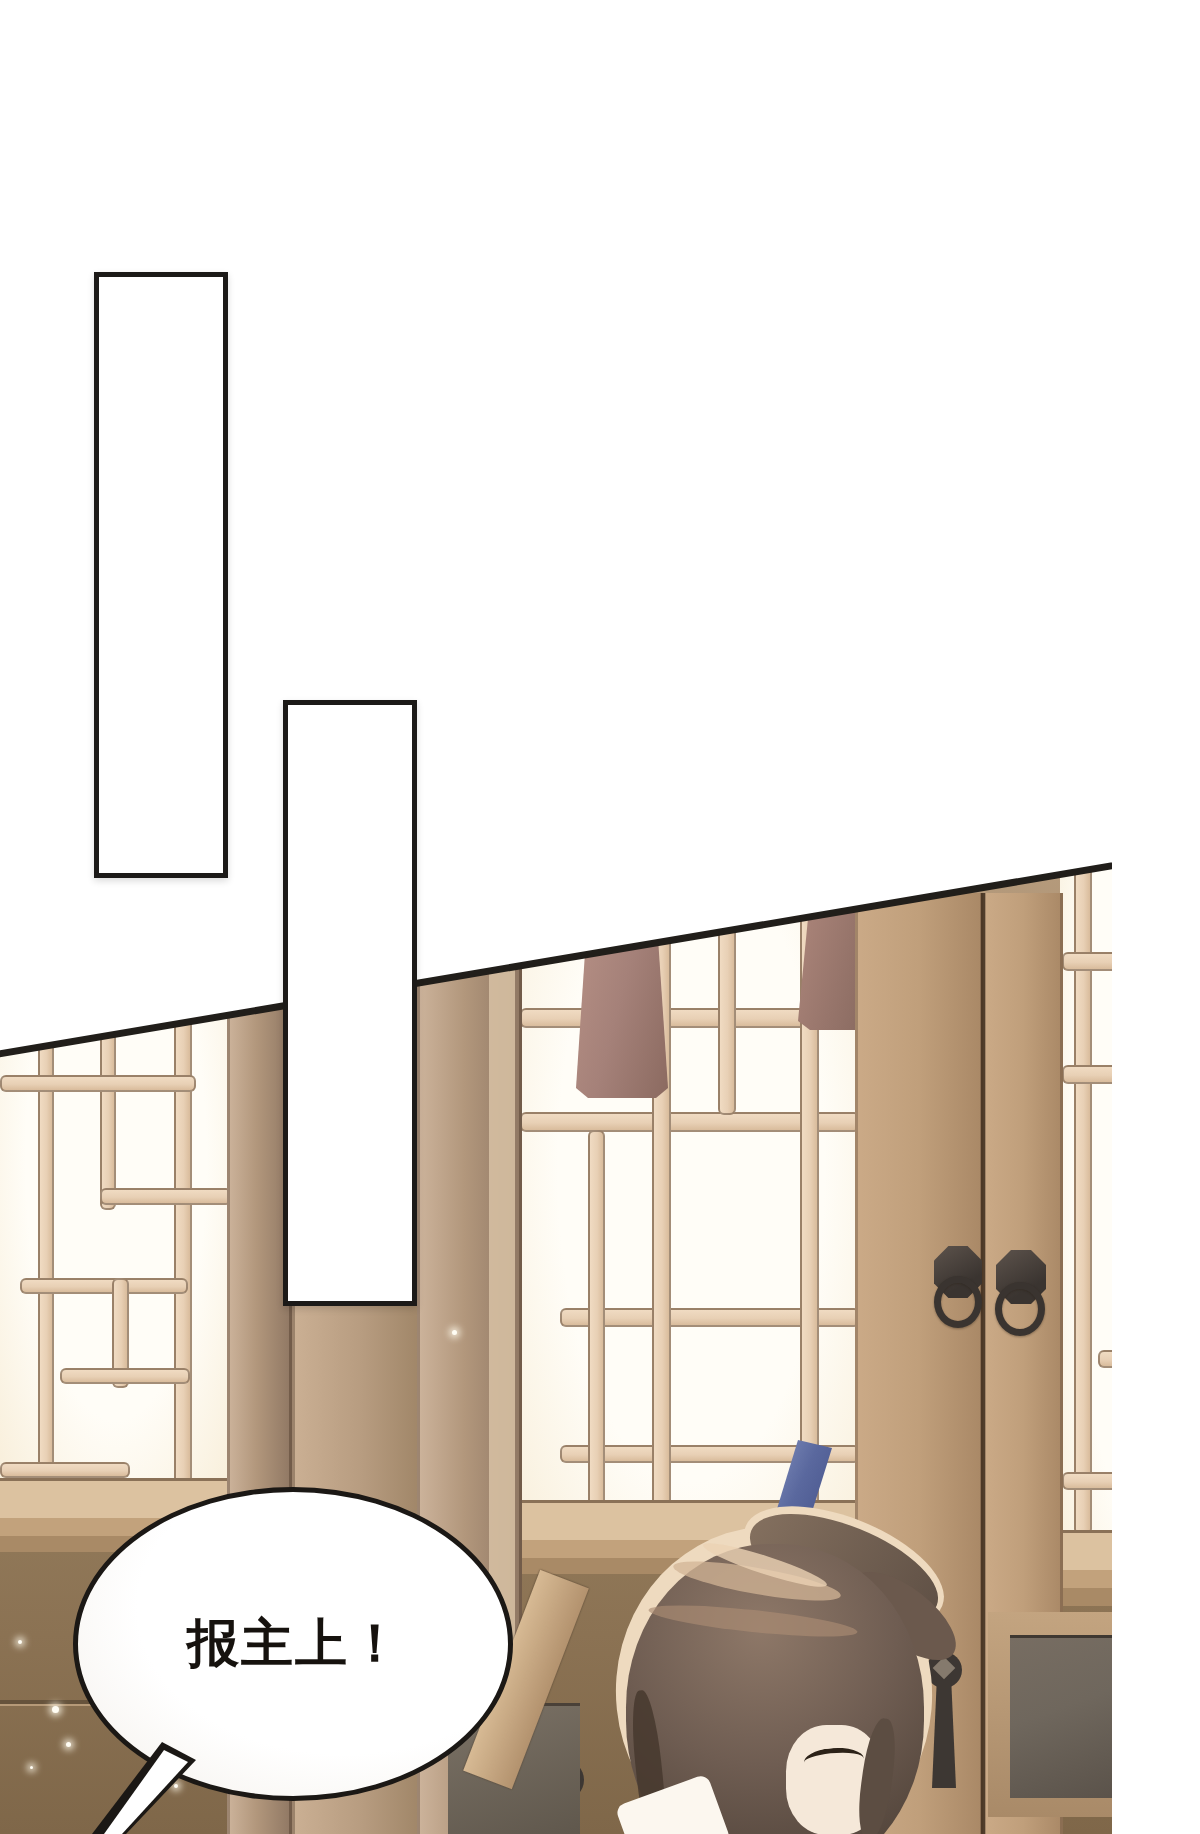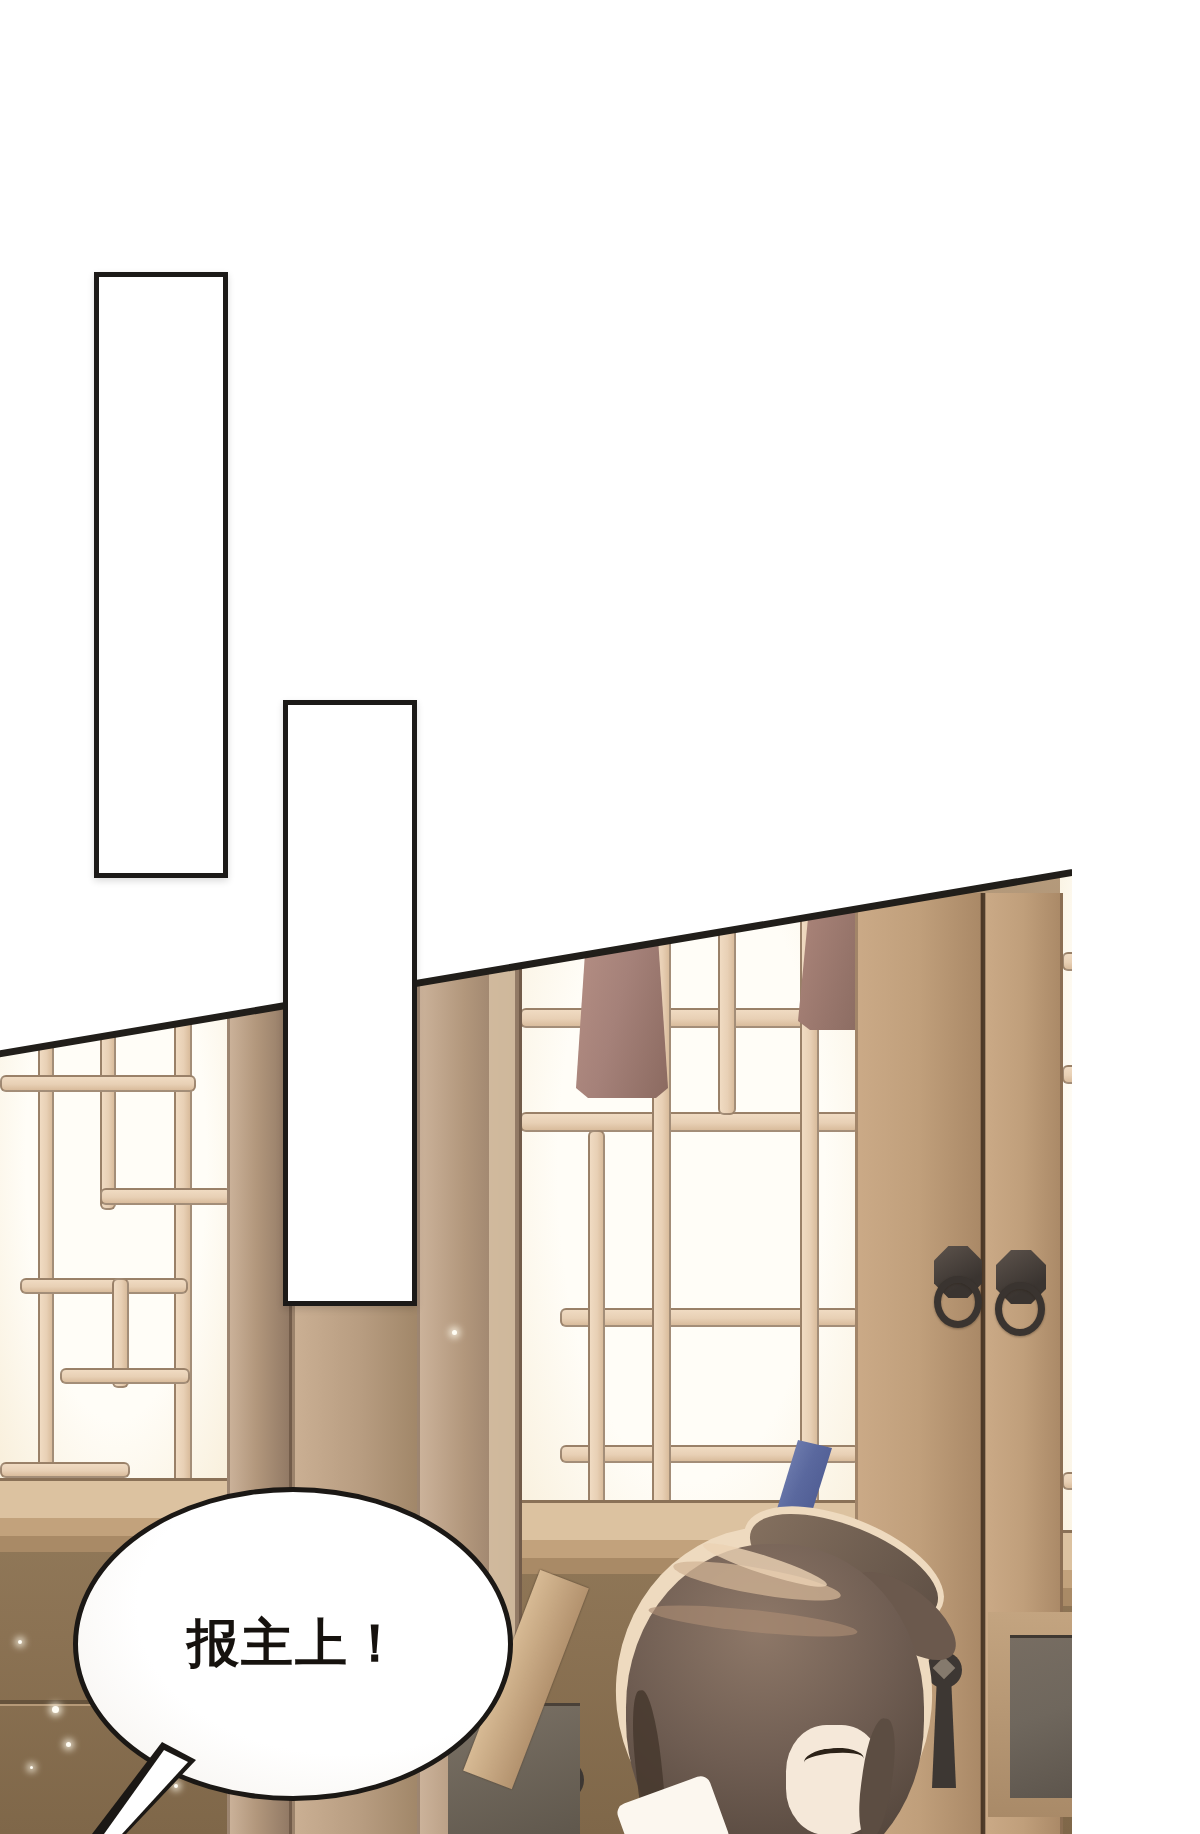--- a/index.html
+++ b/index.html
@@ -1,17 +1,17 @@
 <!DOCTYPE html>
 <html style="--wall-wood: #97805f; --lattice-bar: #e8d0b5; --window-paper: #fffdf7; --pillar-wood: #b2977c; --door-wood: #c09f7b; --lamp-shade: #a58179; --knocker-metal: #46403c; --sill-wood: #d8bd9c; --dark-panel: #6f675d; --hair: #6f5d52; --hair-highlight: #c9ae93; --hair-rim: #eedabf; --hairpin-blue: #5a689e; --hairpin-red: #7a2a21; --skin: #f5e8d9; --page-bg: #ffffff; --panel-border: #1c1a18; --bubble-fill: #ffffff; --bubble-outline: #1b1815; --bubble-text: #16120e;"><head>
 <meta charset="utf-8">
 <style>
   html,body{margin:0;padding:0;background:#ffffff;}
   .page{position:relative;width:1072px;height:1834px;background:var(--page-bg,#fff);overflow:hidden;
-        font-family:"Liberation Sans","DejaVu Sans",sans-serif;}
+        font-family:"Liberation Sans","DejaVu Sans",sans-serif;padding-left:40px;}
   .abs{position:absolute;}
   
   .panel{position:absolute;background:#ffffff;border:5px solid var(--panel-border,#1c1a18);
          box-sizing:border-box;box-shadow:0 3px 7px rgba(0,0,0,.14);}
   
   .scene{position:absolute;inset:0;clip-path:polygon(0 1055px,1200px 852px,1200px 1834px,0 1834px);}
   .diag{position:absolute;left:-4px;top:1051px;width:1225px;height:7px;background:#211e1a;
         transform:rotate(-9.6deg);transform-origin:0 50%;border-radius:3px;}
   .wall{position:absolute;left:0;top:840px;width:1200px;height:994px;
         background:linear-gradient(180deg,#b79c7d 0%,#a0876a 35%,var(--wall-wood,#97805f) 55%,#8b7253 80%,#7f6749 100%);}

